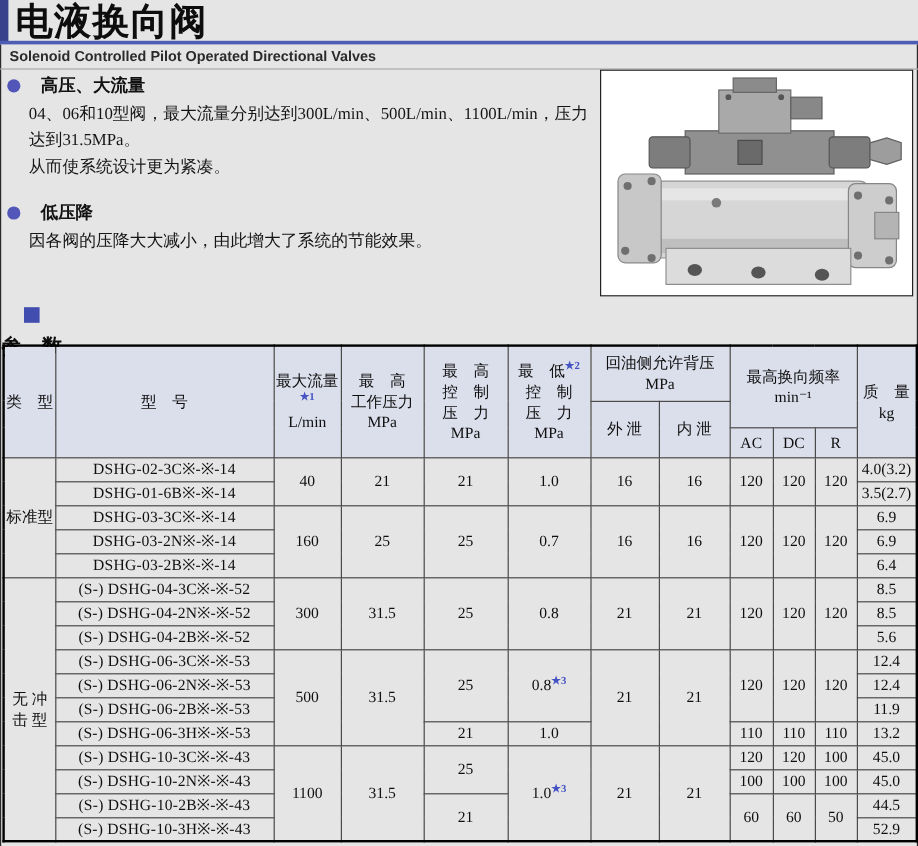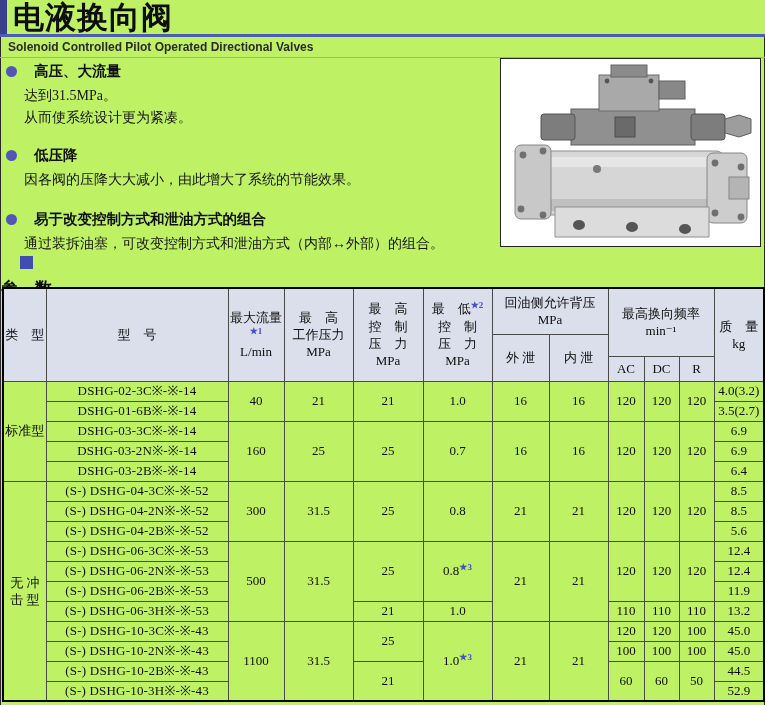--- a/index.html
+++ b/index.html
@@ -1,17 +1,17 @@
 <!DOCTYPE html>
 <html><head>
 <meta charset="utf-8">
 <style>
   html,body{margin:0;padding:0;background:#fff;}
   .page{
-    position:relative;width:765px;height:705px;background:#bef264;overflow:hidden;
+    position:relative;width:765px;height:705px;background:#e5e5e5;overflow:hidden;
     font-family:"Liberation Serif","DejaVu Serif",serif;color:#111;
   }
   .page-frame{position:absolute;top:37px;left:0;right:0;bottom:0;
     border-left:1px solid #2a2a2a;border-right:1px solid #2a2a2a;pointer-events:none;}
   
   .accent-bar{position:absolute;left:0;top:0;width:7px;height:36px;background:#39418c;}
   .page-title{position:absolute;left:13px;top:-3px;font-family:"Liberation Sans","DejaVu Sans",sans-serif;
     font-weight:bold;font-size:31px;letter-spacing:1px;color:#0d0d0d;}
   .title-rule{position:absolute;left:0;top:34px;width:765px;height:3px;background:#4e5db4;}
   .page-subtitle{position:absolute;left:8px;top:40px;font-family:"Liberation Sans","DejaVu Sans",sans-serif;
@@ -56,36 +56,30 @@
   <div class="title-rule"></div>
   <div class="page-subtitle">Solenoid Controlled Pilot Operated Directional Valves</div>
   <div class="sub-rule"></div>
 
   <div class="features">
     <div class="feature">
       <div class="feature-heading">
         <span class="bullet"></span>
         <span>高压、大流量</span>
       </div>
+      <div class="feature-line">04、06和10型阀，最大流量分别达到300L/min、500L/min、1100L/min，压力</div>
       <div class="feature-line">达到31.5MPa。</div>
       <div class="feature-line">从而使系统设计更为紧凑。</div>
     </div>
     <div class="feature" style="margin-top:17px;">
       <div class="feature-heading">
         <span class="bullet"></span>
         <span>低压降</span>
       </div>
       <div class="feature-line">因各阀的压降大大减小，由此增大了系统的节能效果。</div>
-    </div>
-    <div class="feature" style="margin-top:19px;">
-      <div class="feature-heading">
-        <span class="bullet"></span>
-        <span>易于改变控制方式和泄油方式的组合</span>
-      </div>
-      <div class="feature-line">通过装拆油塞，可改变控制方式和泄油方式（内部↔外部）的组合。</div>
     </div>
   </div>
 
   <div class="photo-frame">
     <svg width="257" height="185" viewBox="0 0 257 185">
 
       <rect x="36" y="92" width="188" height="64" rx="9" fill="#d6d6d6" stroke="#8f8f8f"></rect>
       <rect x="36" y="98" width="188" height="10" fill="#e6e6e6"></rect>
       <rect x="36" y="140" width="188" height="12" fill="#bfbfbf"></rect>
 

